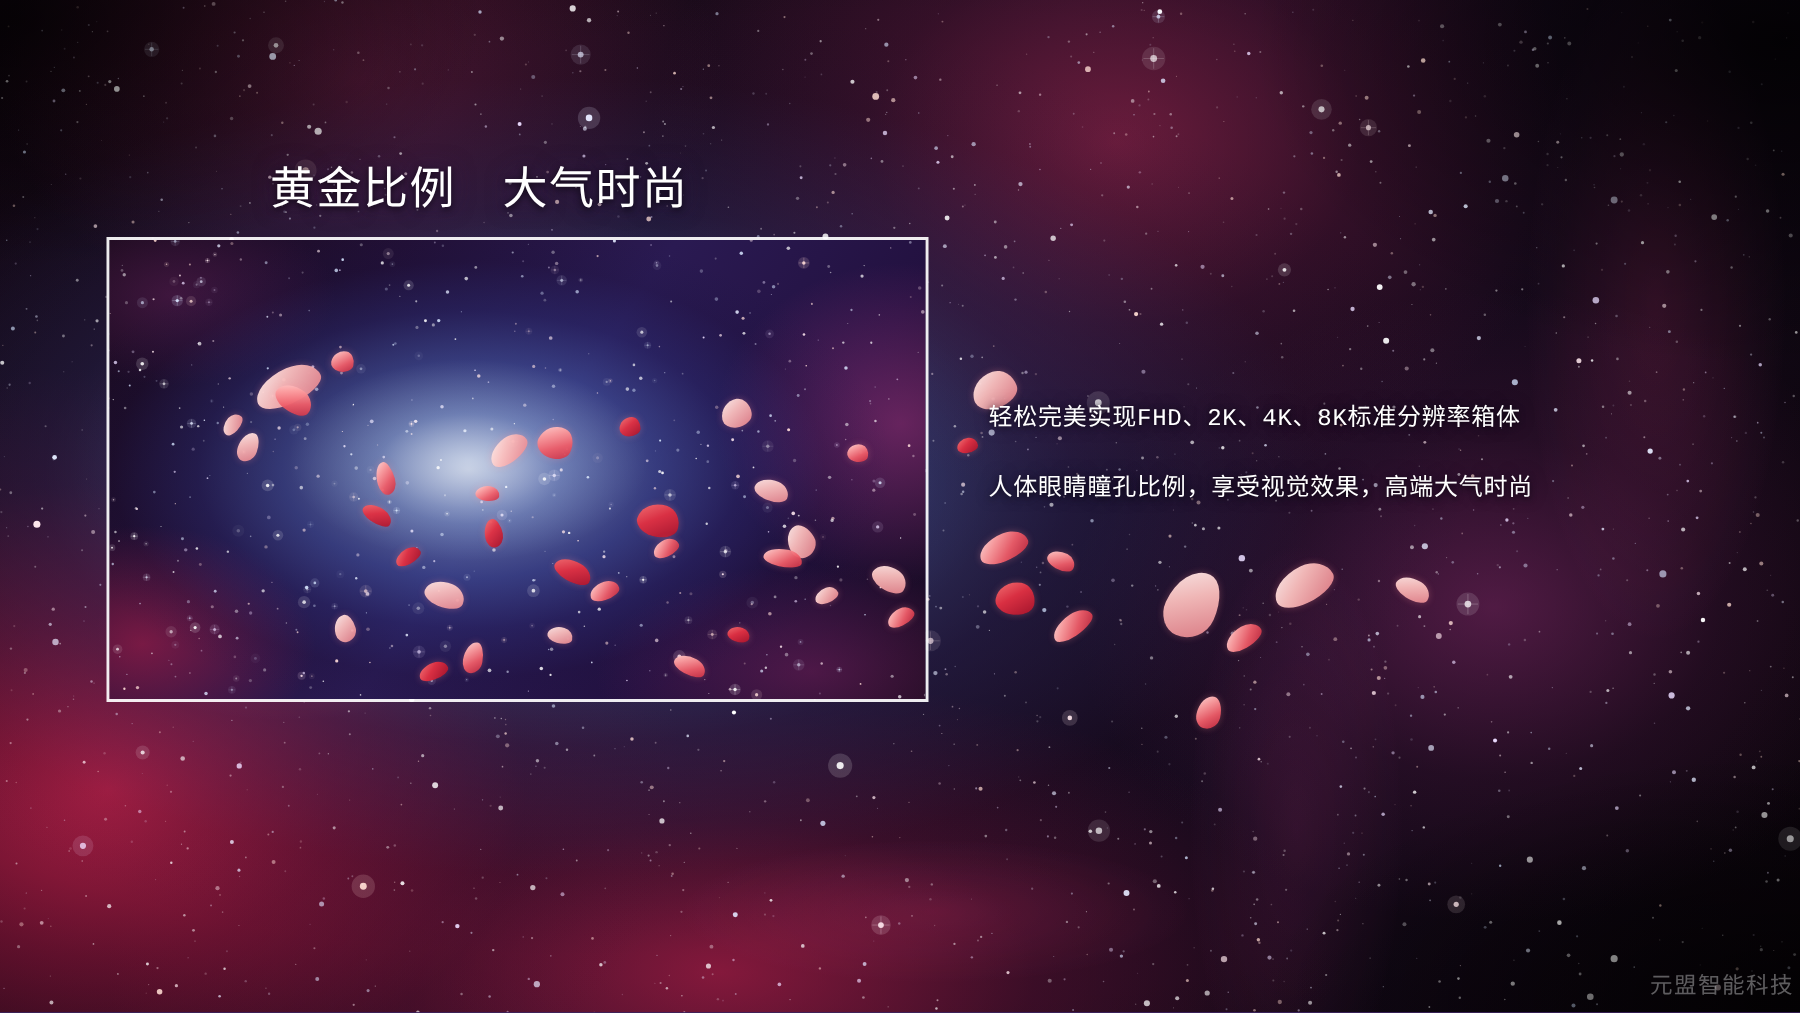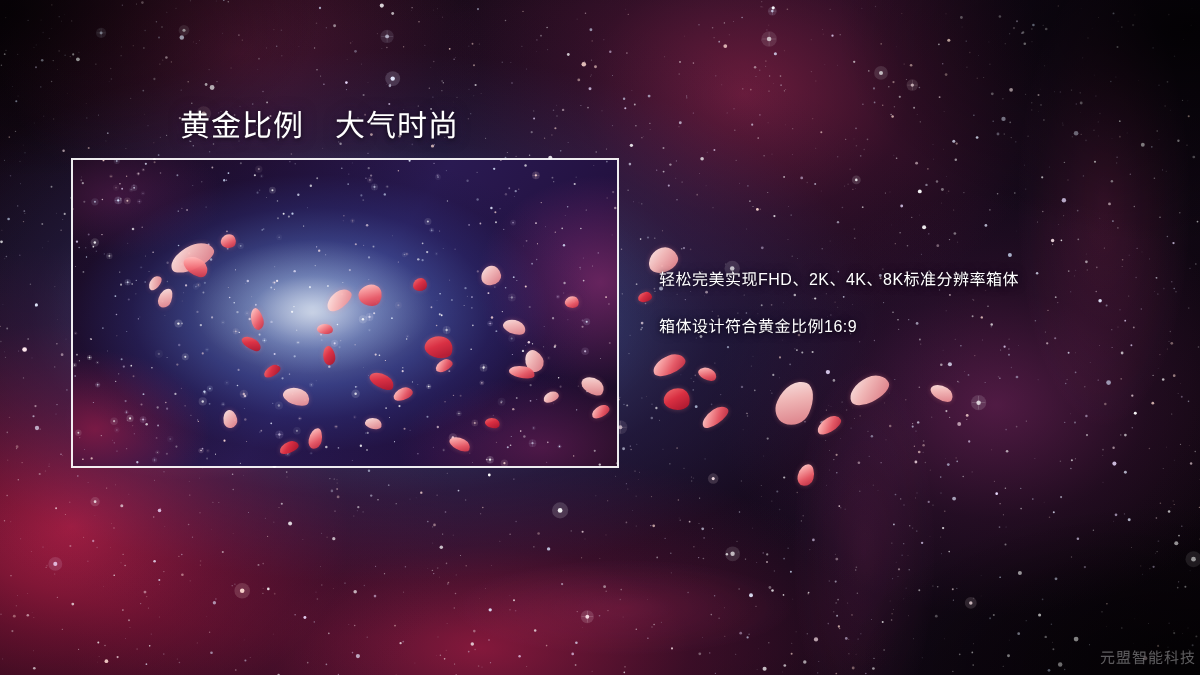--- a/index.html
+++ b/index.html
@@ -9,20 +9,21 @@
     -webkit-font-smoothing:antialiased;
   }
 
   
   #slide{
     position:relative;
     width:1200px;height:675px;
     overflow:hidden;
     background:#6d28d9;
     user-select:none;
+    font-family:Liberation Mono, monospace;
   }
 
   
   .bg-layer{position:absolute;inset:0;pointer-events:none;}
 
   #bg-base{
     background:
       radial-gradient(ellipse 62% 58% at 31% 47%,
           rgba(120,150,215,.62) 0%,
           rgba(74,96,170,.48) 26%,
@@ -3052,18 +3053,18 @@
         <div class="petal" style="left:492px;top:136px;width:14px;height:12px;transform:rotate(14deg);"></div>
         <div class="petal pale" style="left:508px;top:218px;width:24px;height:16px;transform:rotate(34deg);"></div>
         <div class="petal" style="left:518px;top:246px;width:19px;height:11px;transform:rotate(-26deg);"></div>
         <div class="petal deep" style="left:412px;top:258px;width:15px;height:10px;transform:rotate(18deg);"></div>
         <div class="petal pale" style="left:150px;top:250px;width:14px;height:18px;transform:rotate(-14deg);"></div>
       </div>
   </div>
 
   <div id="body-text">
     <div class="body-line">轻松完美实现FHD、2K、4K、8K标准分辨率箱体</div>
-    <div class="body-line">箱体设计符合黄金比例16:9</div>
+    <div class="body-line">人体眼睛瞳孔比例，享受视觉效果，高端大气时尚</div>
   </div>
 
   <div id="watermark">元盟智能科技</div>
 
 </div>
 
 </body></html>

